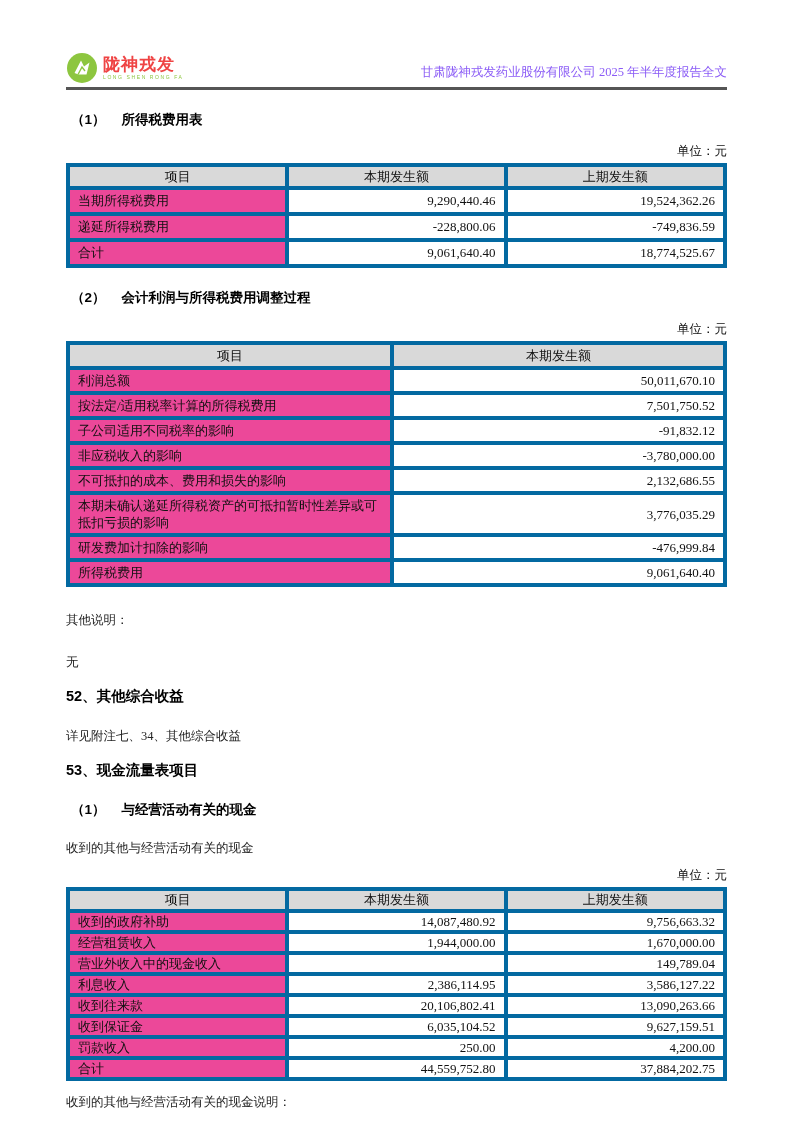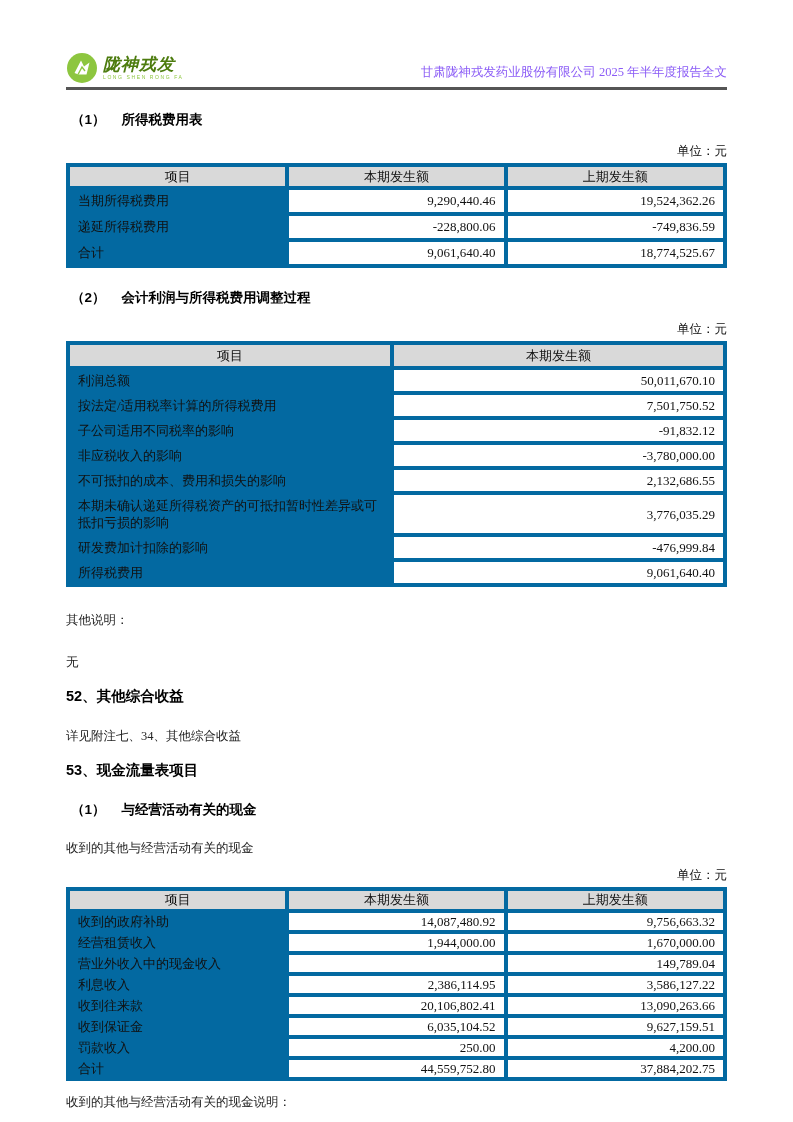--- a/index.html
+++ b/index.html
@@ -23,23 +23,22 @@
     justify-content: space-between;
     align-items: flex-end;
     height: 38px;
   }
   .logo { display: flex; align-items: center; gap: 5px; }
   .logo-mark { width: 32px; height: 32px; }
   .logo-text { display: flex; flex-direction: column; line-height: 1; }
   .brand-cn {
     font-family: "Liberation Sans", "DejaVu Sans", sans-serif;
     font-weight: bold;
-    font-style: italic;
     font-size: 17px;
-    color: #4d7c0f;
+    color: #ef4444;
     letter-spacing: 1px;
   }
   .brand-en {
     font-family: "Liberation Sans", "DejaVu Sans", sans-serif;
     font-size: 5px;
     color: #8dc63f;
     letter-spacing: 1.6px;
     margin-top: 2px;
   }
   .doc-title {
@@ -84,21 +83,21 @@
     border-bottom-width: 2px;
     font-size: 13px;
   }
   th, td { border: 4px solid #0369a1; }
   th {
     background: #d9d9d9;
     font-weight: normal;
     text-align: center;
     font-size: 13px;
   }
-  td.label { background: #0369a1; text-align: left; padding-left: 8px; }
+  td.label { background: #ec4899; text-align: left; padding-left: 8px; }
   td.num { background: #ffffff; text-align: right; padding-right: 8px; }
   
   table.cols-3 th:nth-child(1) { width: 33.4%; }
   table.cols-3 th:nth-child(2) { width: 33.2%; }
   table.cols-3 th:nth-child(3) { width: 33.4%; }
   table.cols-2 th:nth-child(1) { width: 49.3%; }
   table.cols-2 th:nth-child(2) { width: 50.7%; }
   
   .t1 th { height: 23px; }
   .t1 td { height: 22px; padding-top: 2px; padding-bottom: 2px; }

